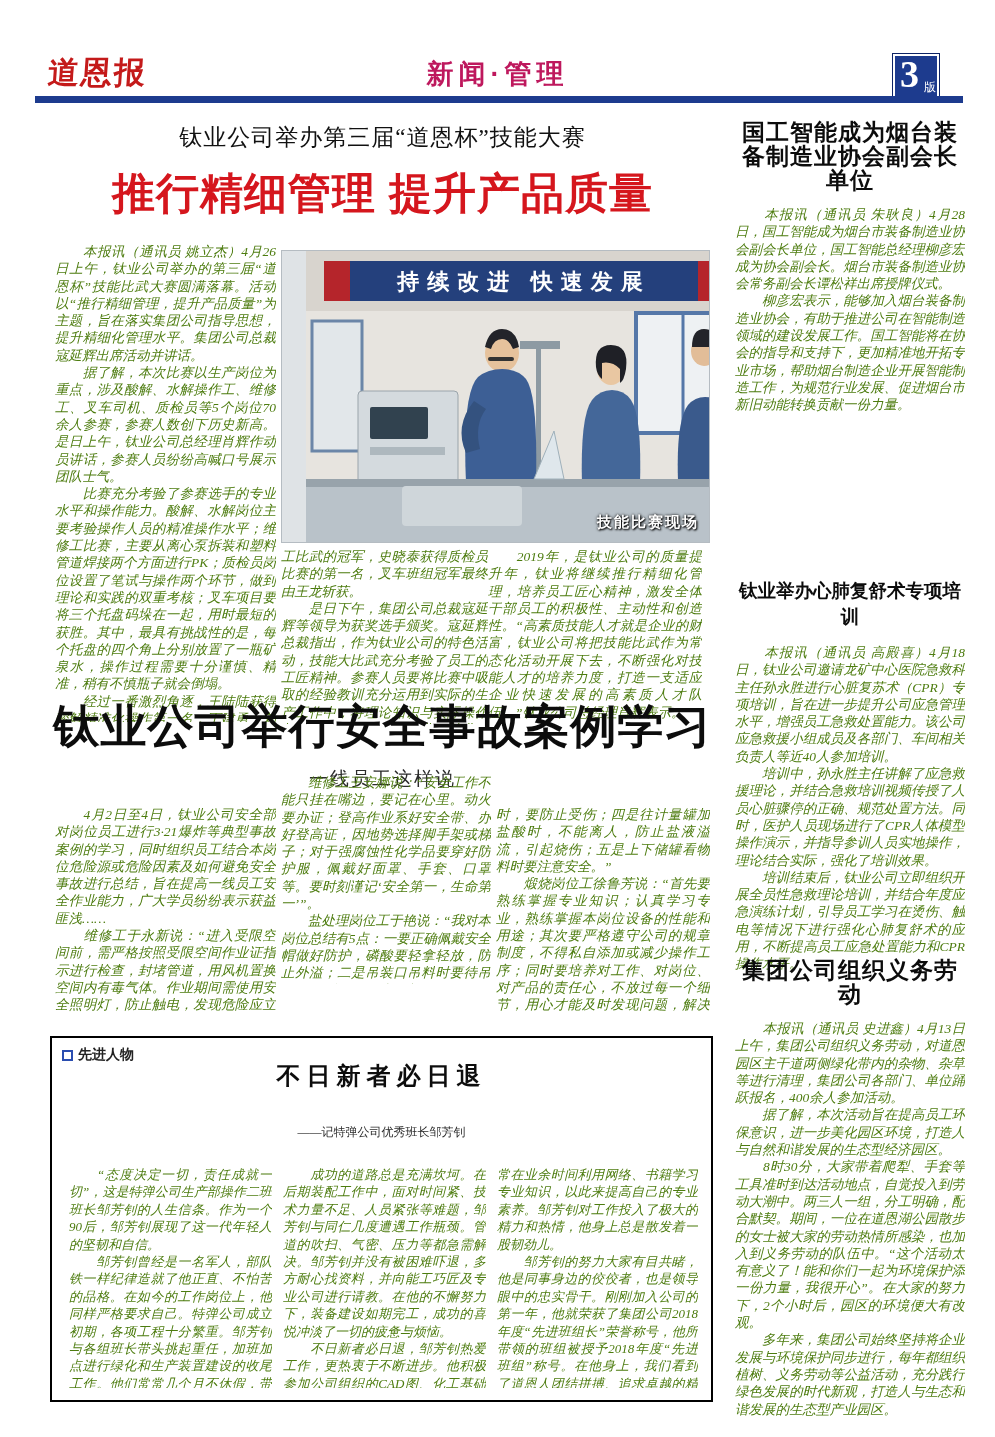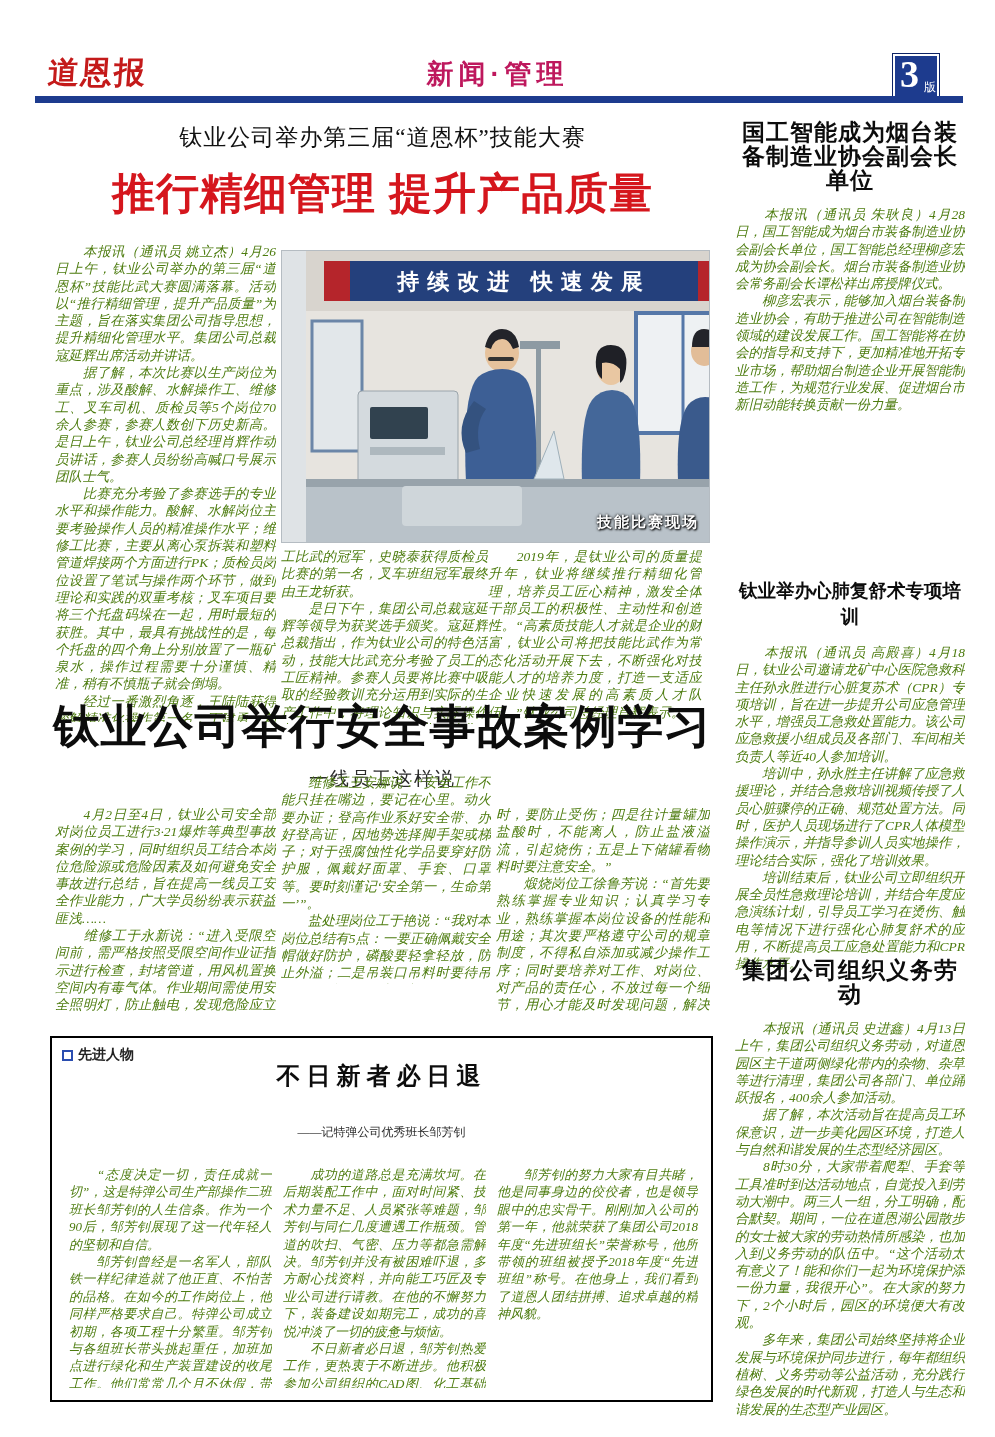--- a/index.html
+++ b/index.html
@@ -157,20 +157,21 @@
     <div class="col f-col1">
         <p>　　“态度决定一切，责任成就一切”，这是特弹公司生产部操作二班班长邹芳钊的人生信条。作为一个90后，邹芳钊展现了这一代年轻人的坚韧和自信。</p>
         <p>　　邹芳钊曾经是一名军人，部队铁一样纪律造就了他正直、不怕苦的品格。在如今的工作岗位上，他同样严格要求自己。特弹公司成立初期，各项工程十分繁重。邹芳钊与各组班长带头挑起重任，加班加点进行绿化和生产装置建设的收尾工作。他们常常几个月不休假，带头奋战在生产一线，土地平整、灌溉、围田……每一项工作，他们都奋力奋为。</p>
       </div>
     <div class="col f-col2">
         <p>　　成功的道路总是充满坎坷。在后期装配工作中，面对时间紧、技术力量不足、人员紧张等难题，邹芳钊与同仁几度遭遇工作瓶颈。管道的吹扫、气密、压力等都急需解决。邹芳钊并没有被困难吓退，多方耐心找资料，并向能工巧匠及专业公司进行请教。在他的不懈努力下，装备建设如期完工，成功的喜悦冲淡了一切的疲惫与烦恼。</p>
         <p>　　不日新者必日退，邹芳钊热爱工作，更热衷于不断进步。他积极参加公司组织的CAD图、化工基础知识、化工操作、安全生产等各项专业培训，同时，经</p>
       </div>
     <div class="col f-col3">
       <div>
+          <p>常在业余时间利用网络、书籍学习专业知识，以此来提高自己的专业素养。邹芳钊对工作投入了极大的精力和热情，他身上总是散发着一股韧劲儿。</p>
           <p>　　邹芳钊的努力大家有目共睹，他是同事身边的佼佼者，也是领导眼中的忠实骨干。刚刚加入公司的第一年，他就荣获了集团公司2018年度“先进班组长”荣誉称号，他所带领的班组被授予2018年度“先进班组”称号。在他身上，我们看到了道恩人团结拼搏、追求卓越的精神风貌。</p>
         </div>
 
     </div>
   </div>
 
   <div class="sidebar">
     <div class="sb-article sb-a1">
       <div class="sb-headline sb-h-big">国工智能成为烟台装备制造业协会副会长单位</div>
       <div class="col sb-body">

